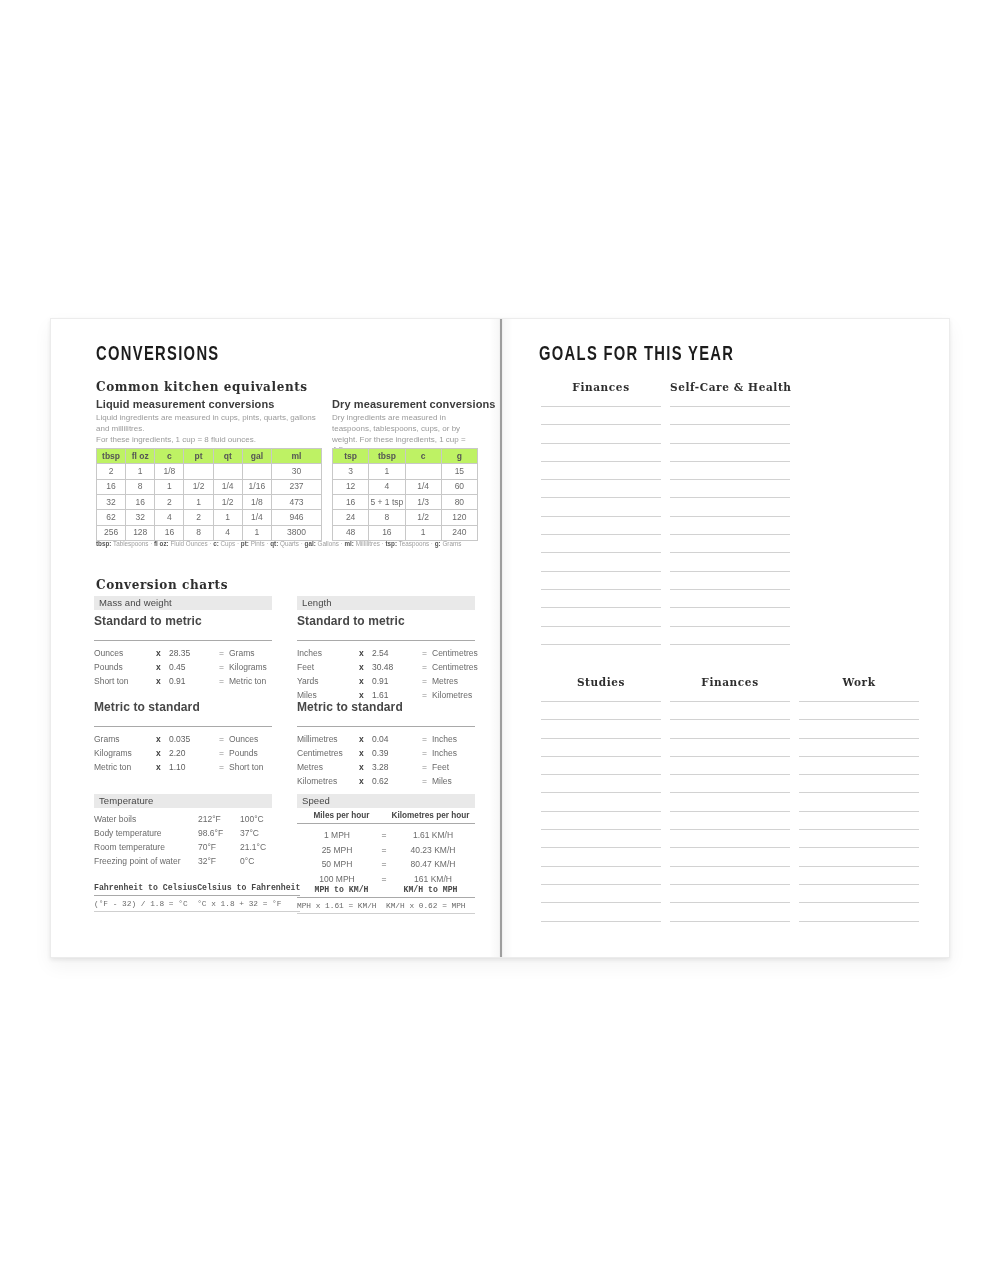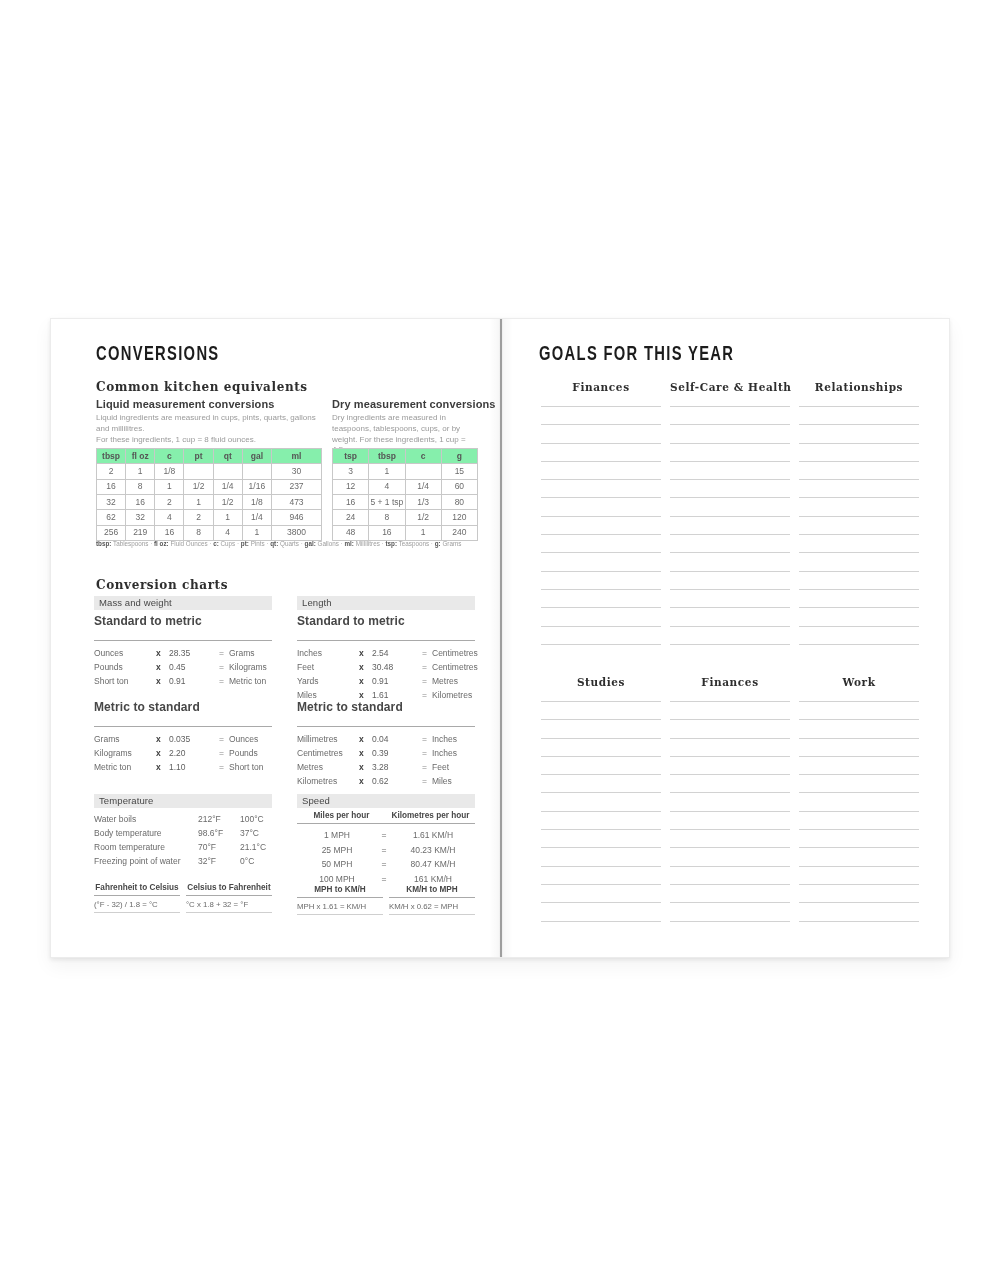--- a/index.html
+++ b/index.html
@@ -38,21 +38,21 @@
   .meas-liquid { left:32px;  width:226px; }
   .meas-dry    { left:268px; width:146px; }
   .meas-title { font-size:11px; font-weight:700; color:#3c3c3c; letter-spacing:0.1px; margin-bottom:3px; white-space:nowrap; }
   .meas-desc  { font-size:8px; color:#9a9a9a; line-height:1.35; }
 
   table.conv { position:absolute; top:50px; left:0; border-collapse:collapse; table-layout:fixed; width:100%; }
   table.conv th, table.conv td {
     border:1px solid #c8c8c8; font-size:8.5px; color:#6a6a6a;
     text-align:center; padding:2.5px 1px; line-height:1.1; height:14px;
   }
-  table.conv th { background:#86efac; color:#555; font-weight:700; }
+  table.conv th { background:#bef264; color:#555; font-weight:700; }
   table.liquid-table th:last-child, table.liquid-table td:last-child { width:50px; }
 
   .legend { position:absolute; left:32px; top:221px; width:415px; font-size:6.3px; color:#9c9c9c; white-space:nowrap; }
   .legend-item b { color:#555; font-weight:700; }
   .legend-item::after { content:" \00b7 "; color:#bbb; }
   .legend-item:last-child::after { content:""; }
 
   .chart-col { position:absolute; width:178px; }
   .col-mass   { left:30px;  top:277px; }
   .col-length { left:233px; top:277px; }
@@ -68,21 +68,21 @@
     font-size:12px; font-weight:700; color:#474747; letter-spacing:0.1px;
     padding-bottom:12px; border-bottom:1px solid #a9a9a9; margin-bottom:5px;
   }
   .crow { display:grid; grid-template-columns:62px 13px 50px 10px auto; height:14px; line-height:14px; font-size:8.5px; color:#6a6a6a; }
   .crow .cx { font-weight:700; color:#3d3d3d; }
   .crow .ceq { color:#8a8a8a; }
   .crow .cfac { color:#5f5f5f; }
 
   .trow { display:grid; grid-template-columns:104px 42px auto; height:14px; line-height:14px; font-size:8.5px; color:#6a6a6a; }
 
-  .fpair { position:absolute; left:0; display:flex; gap:6px; width:100%; }
+  .fpair { position:absolute; left:0; display:flex; width:100%;font-family:Liberation Mono, monospace; }
   .ftable { flex:1; }
   .fhead { font-size:8.2px; font-weight:700; color:#474747; text-align:center; padding-bottom:3px; border-bottom:1px solid #a9a9a9; white-space:nowrap; }
   .fformula { font-size:7.8px; color:#6a6a6a; padding:4px 0 3px; border-bottom:1px solid #cfcfcf; white-space:nowrap; }
 
   .speed-subheads { position:absolute; top:17px; left:0; width:100%; display:flex; }
   .speed-subheads .fhead { flex:1; }
   .srow { display:grid; grid-template-columns:80px 14px auto; height:14.5px; line-height:14.5px; font-size:8.5px; color:#6a6a6a; text-align:center; }
   .speed-rows { position:absolute; top:34px; left:0; width:100%; }
 
   .goal-section { position:absolute; left:40px; width:378px; }
@@ -154,21 +154,21 @@
                 <td>62</td>
                 <td>32</td>
                 <td>4</td>
                 <td>2</td>
                 <td>1</td>
                 <td>1/4</td>
                 <td>946</td>
               </tr>
               <tr>
                 <td>256</td>
-                <td>219</td>
+                <td>128</td>
                 <td>16</td>
                 <td>8</td>
                 <td>4</td>
                 <td>1</td>
                 <td>3800</td>
               </tr>
             </tbody>
           </table>
       </div>
 
@@ -507,39 +507,20 @@
                 <div class="rule"></div>
                 <div class="rule"></div>
                 <div class="rule"></div>
                 <div class="rule"></div>
                 <div class="rule"></div>
                 <div class="rule"></div>
                 <div class="rule"></div>
                 <div class="rule"></div>
               </div>
           </div>
-          <div class="goal-col">
-            <div class="goal-head">Relationships</div>
-            <div class="rules">
-                <div class="rule"></div>
-                <div class="rule"></div>
-                <div class="rule"></div>
-                <div class="rule"></div>
-                <div class="rule"></div>
-                <div class="rule"></div>
-                <div class="rule"></div>
-                <div class="rule"></div>
-                <div class="rule"></div>
-                <div class="rule"></div>
-                <div class="rule"></div>
-                <div class="rule"></div>
-                <div class="rule"></div>
-                <div class="rule"></div>
-              </div>
-          </div>
         </div>
       </div>
 
       <div class="goal-section" style="top:357px">
         <div class="goal-cols">
           <div class="goal-col">
             <div class="goal-head">Studies</div>
             <div class="rules">
                 <div class="rule"></div>
                 <div class="rule"></div>

